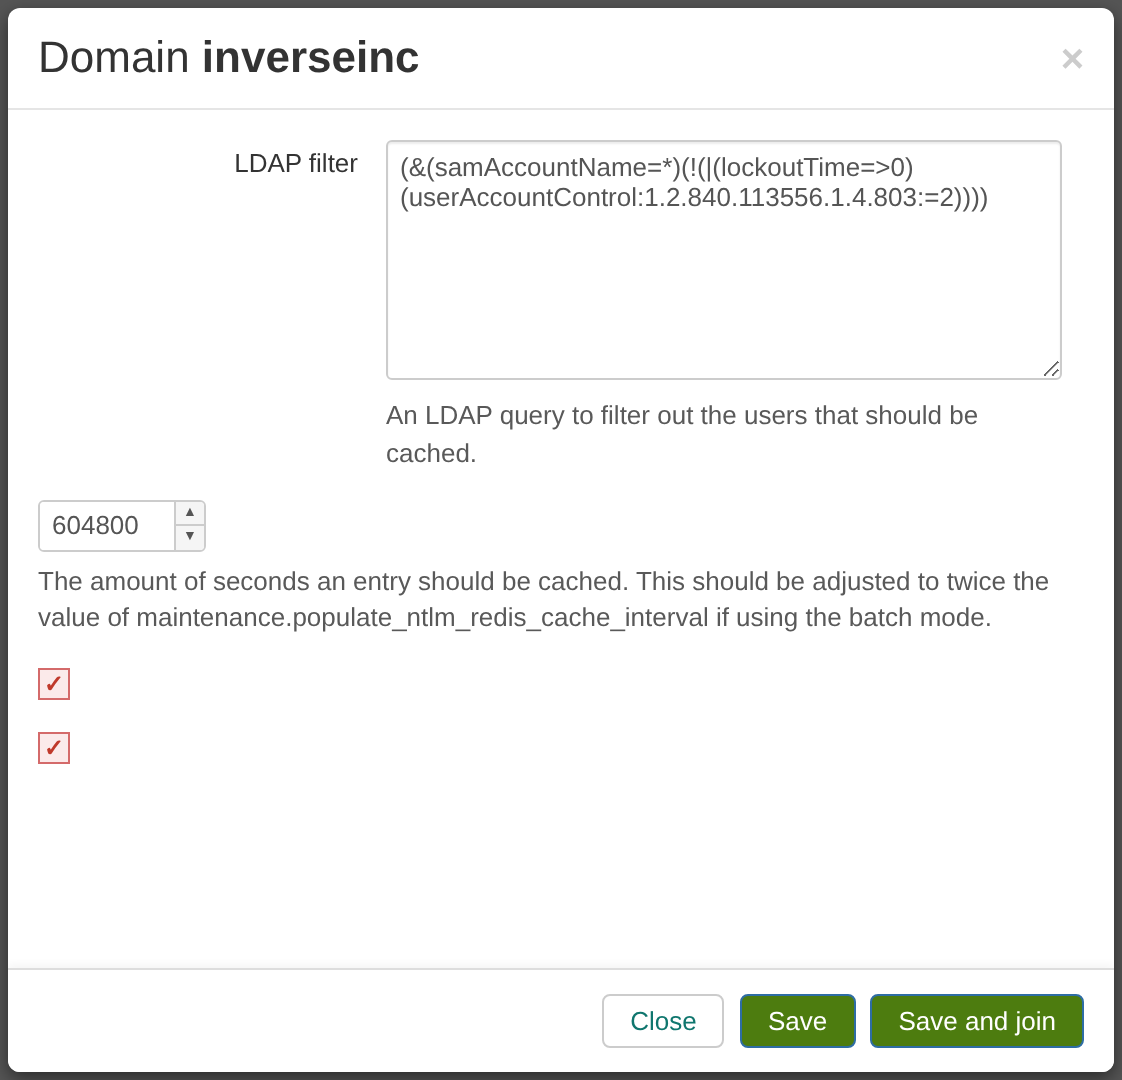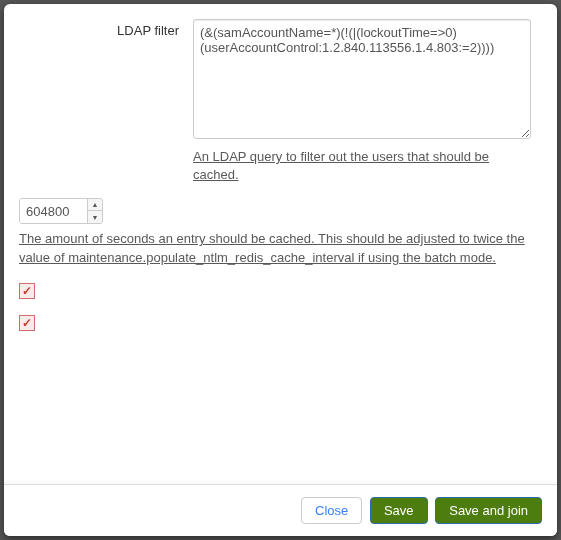--- a/index.html
+++ b/index.html
@@ -108,21 +108,20 @@
     resize: both;
     font-family: inherit;
     box-shadow: inset 0 1px 1px rgba(0,0,0,.075);
   }
 
   .help {
     color: #595959;
     font-size: 13px;
     margin-top: 6px;
     line-height: 1.4;
-    text-decoration: underline;
   }
 
   .spinner {
     display: inline-flex;
     border: 1px solid #ccc;
     border-radius: 3px;
     overflow: hidden;
   }
   .spinner input {
     border: none;
@@ -169,34 +168,40 @@
     display: inline-block;
     padding: 5px 13px;
     font-size: 13px;
     border-radius: 4px;
     cursor: pointer;
     border: 1px solid transparent;
     margin-left: 4px;
   }
   .btn-default {
     background: #fff;
-    color: #3b82f6;
+    color: #0f766e;
     border-color: #ccc;
   }
   .btn-primary {
     background: #4d7c0f;
     color: #fff;
     border-color: #2e6da4;
   }
 </style>
 </head>
 <body>
 
 <div class="modal-wrap">
 
+  <div class="modal-header">
+    <div class="title">
+      <span class="light">Domain </span><span class="bold">inverseinc</span>
+    </div>
+    <button class="close">×</button>
+  </div>
 
   <div class="modal-body">
 
     <div class="form-row">
       <div class="lbl">LDAP filter</div>
       <div class="field">
         <textarea class="ldap" style="">(&amp;(samAccountName=*)(!(|(lockoutTime=&gt;0)(userAccountControl:1.2.840.113556.1.4.803:=2))))</textarea>
         <div class="help">An LDAP query to filter out the users that should be cached.</div>
       </div>
     </div>

